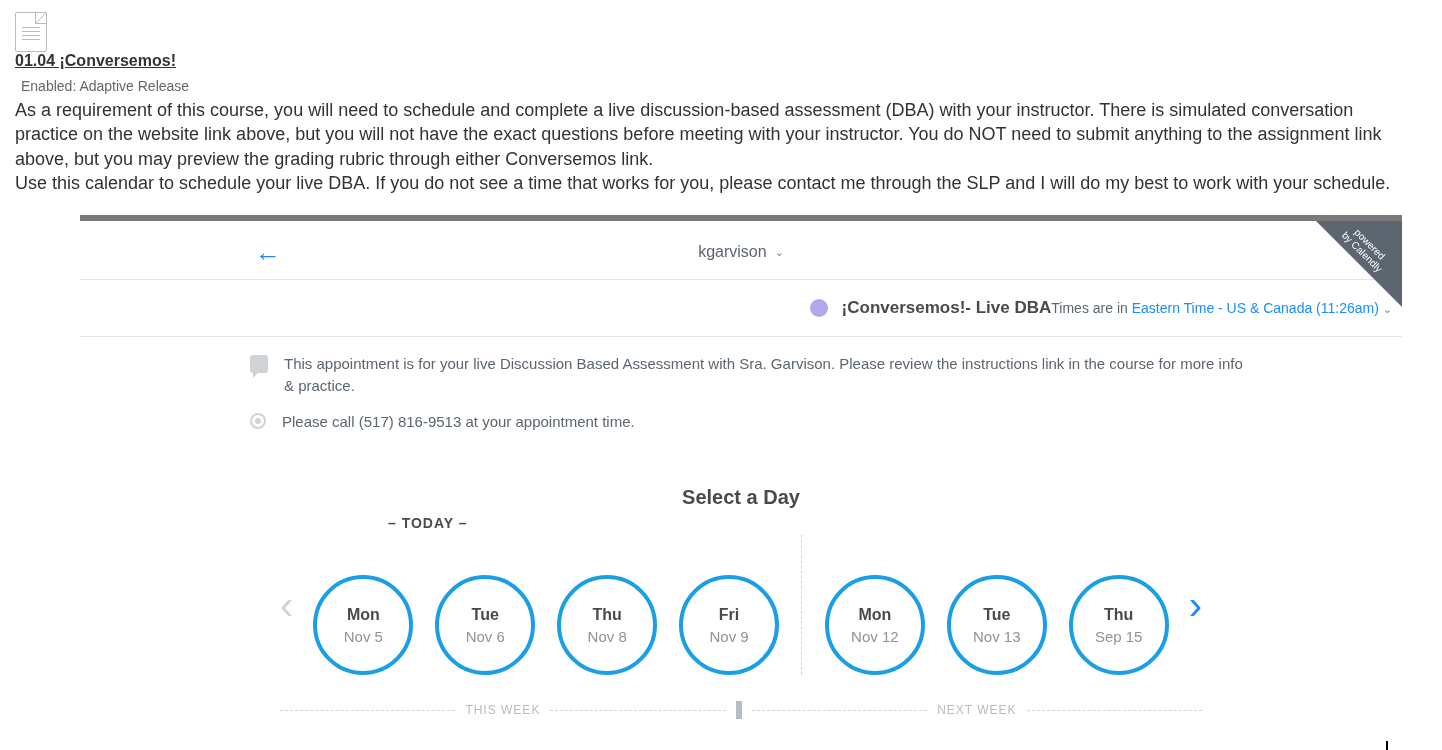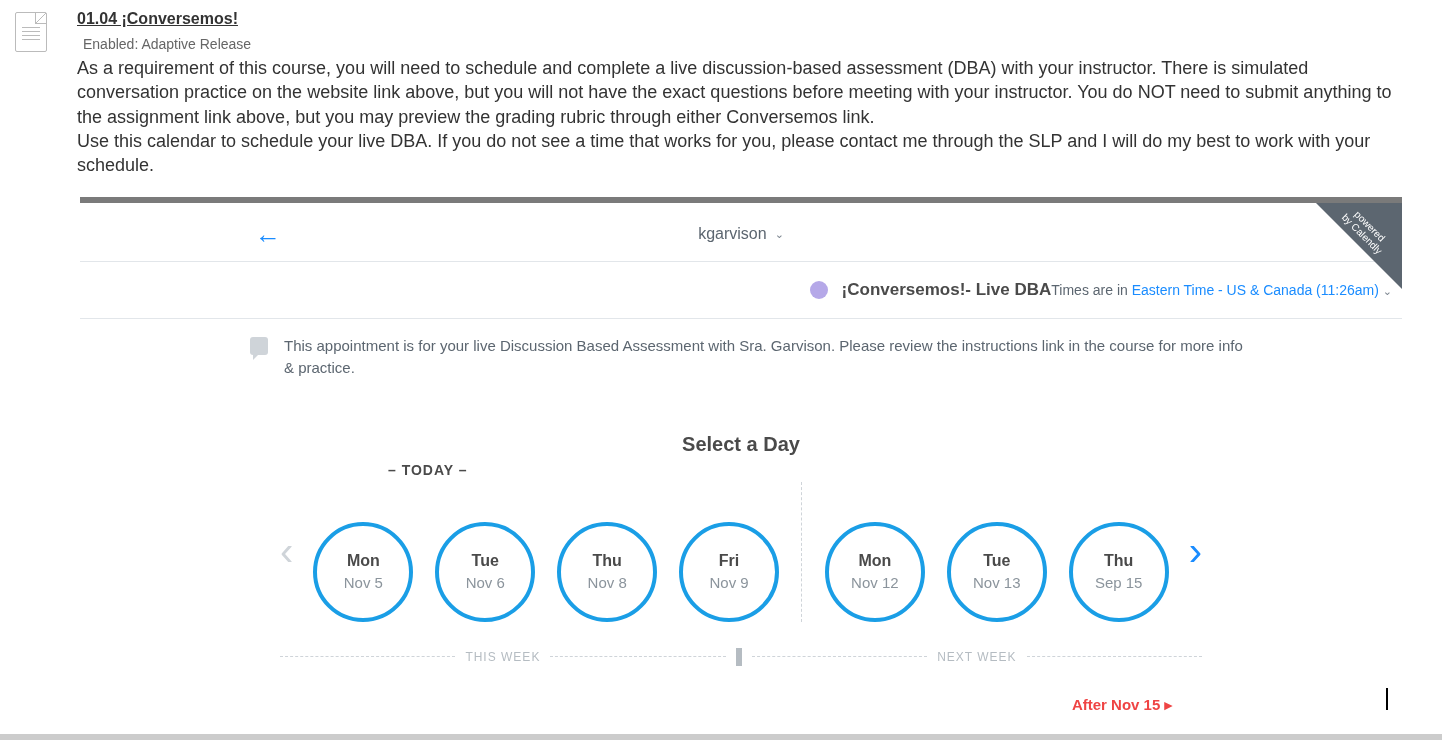--- a/index.html
+++ b/index.html
@@ -9,20 +9,21 @@
     color: #333;
     width: 1442px;
   }
   .page {
     padding: 10px 0 0 0;
   }
   .top {
     display: flex;
     align-items: flex-start;
     padding: 0 0 0 15px;
+    flex-direction: column;
   }
   .doc-icon {
     width: 32px;
     height: 40px;
     border: 1px solid #bbb;
     border-radius: 2px;
     position: relative;
     margin-right: 30px;
     margin-top: 2px;
     flex-shrink: 0;
@@ -359,20 +360,24 @@
       </div>
     </div>
 
     <div class="hr-light"></div>
 
     <div class="info-block">
       <div class="info-row">
         <div class="info-icon speech-icon"></div>
         <div class="info-text">This appointment is for your live Discussion Based Assessment with Sra. Garvison. Please review the instructions link in the course for more info &amp; practice.</div>
       </div>
+      <div class="info-row">
+        <div class="info-icon target-icon"></div>
+        <div class="info-text">Please call (517) 816-9513 at your appointment time.</div>
+      </div>
     </div>
 
     <div class="select-day-h">Select a Day</div>
     <div class="today-label">– TODAY –</div>
 
     <div class="days-wrap">
       <div class="nav-chev">‹</div>
       <div class="days">
         <div class="day">
           <div class="dw">Mon</div>

